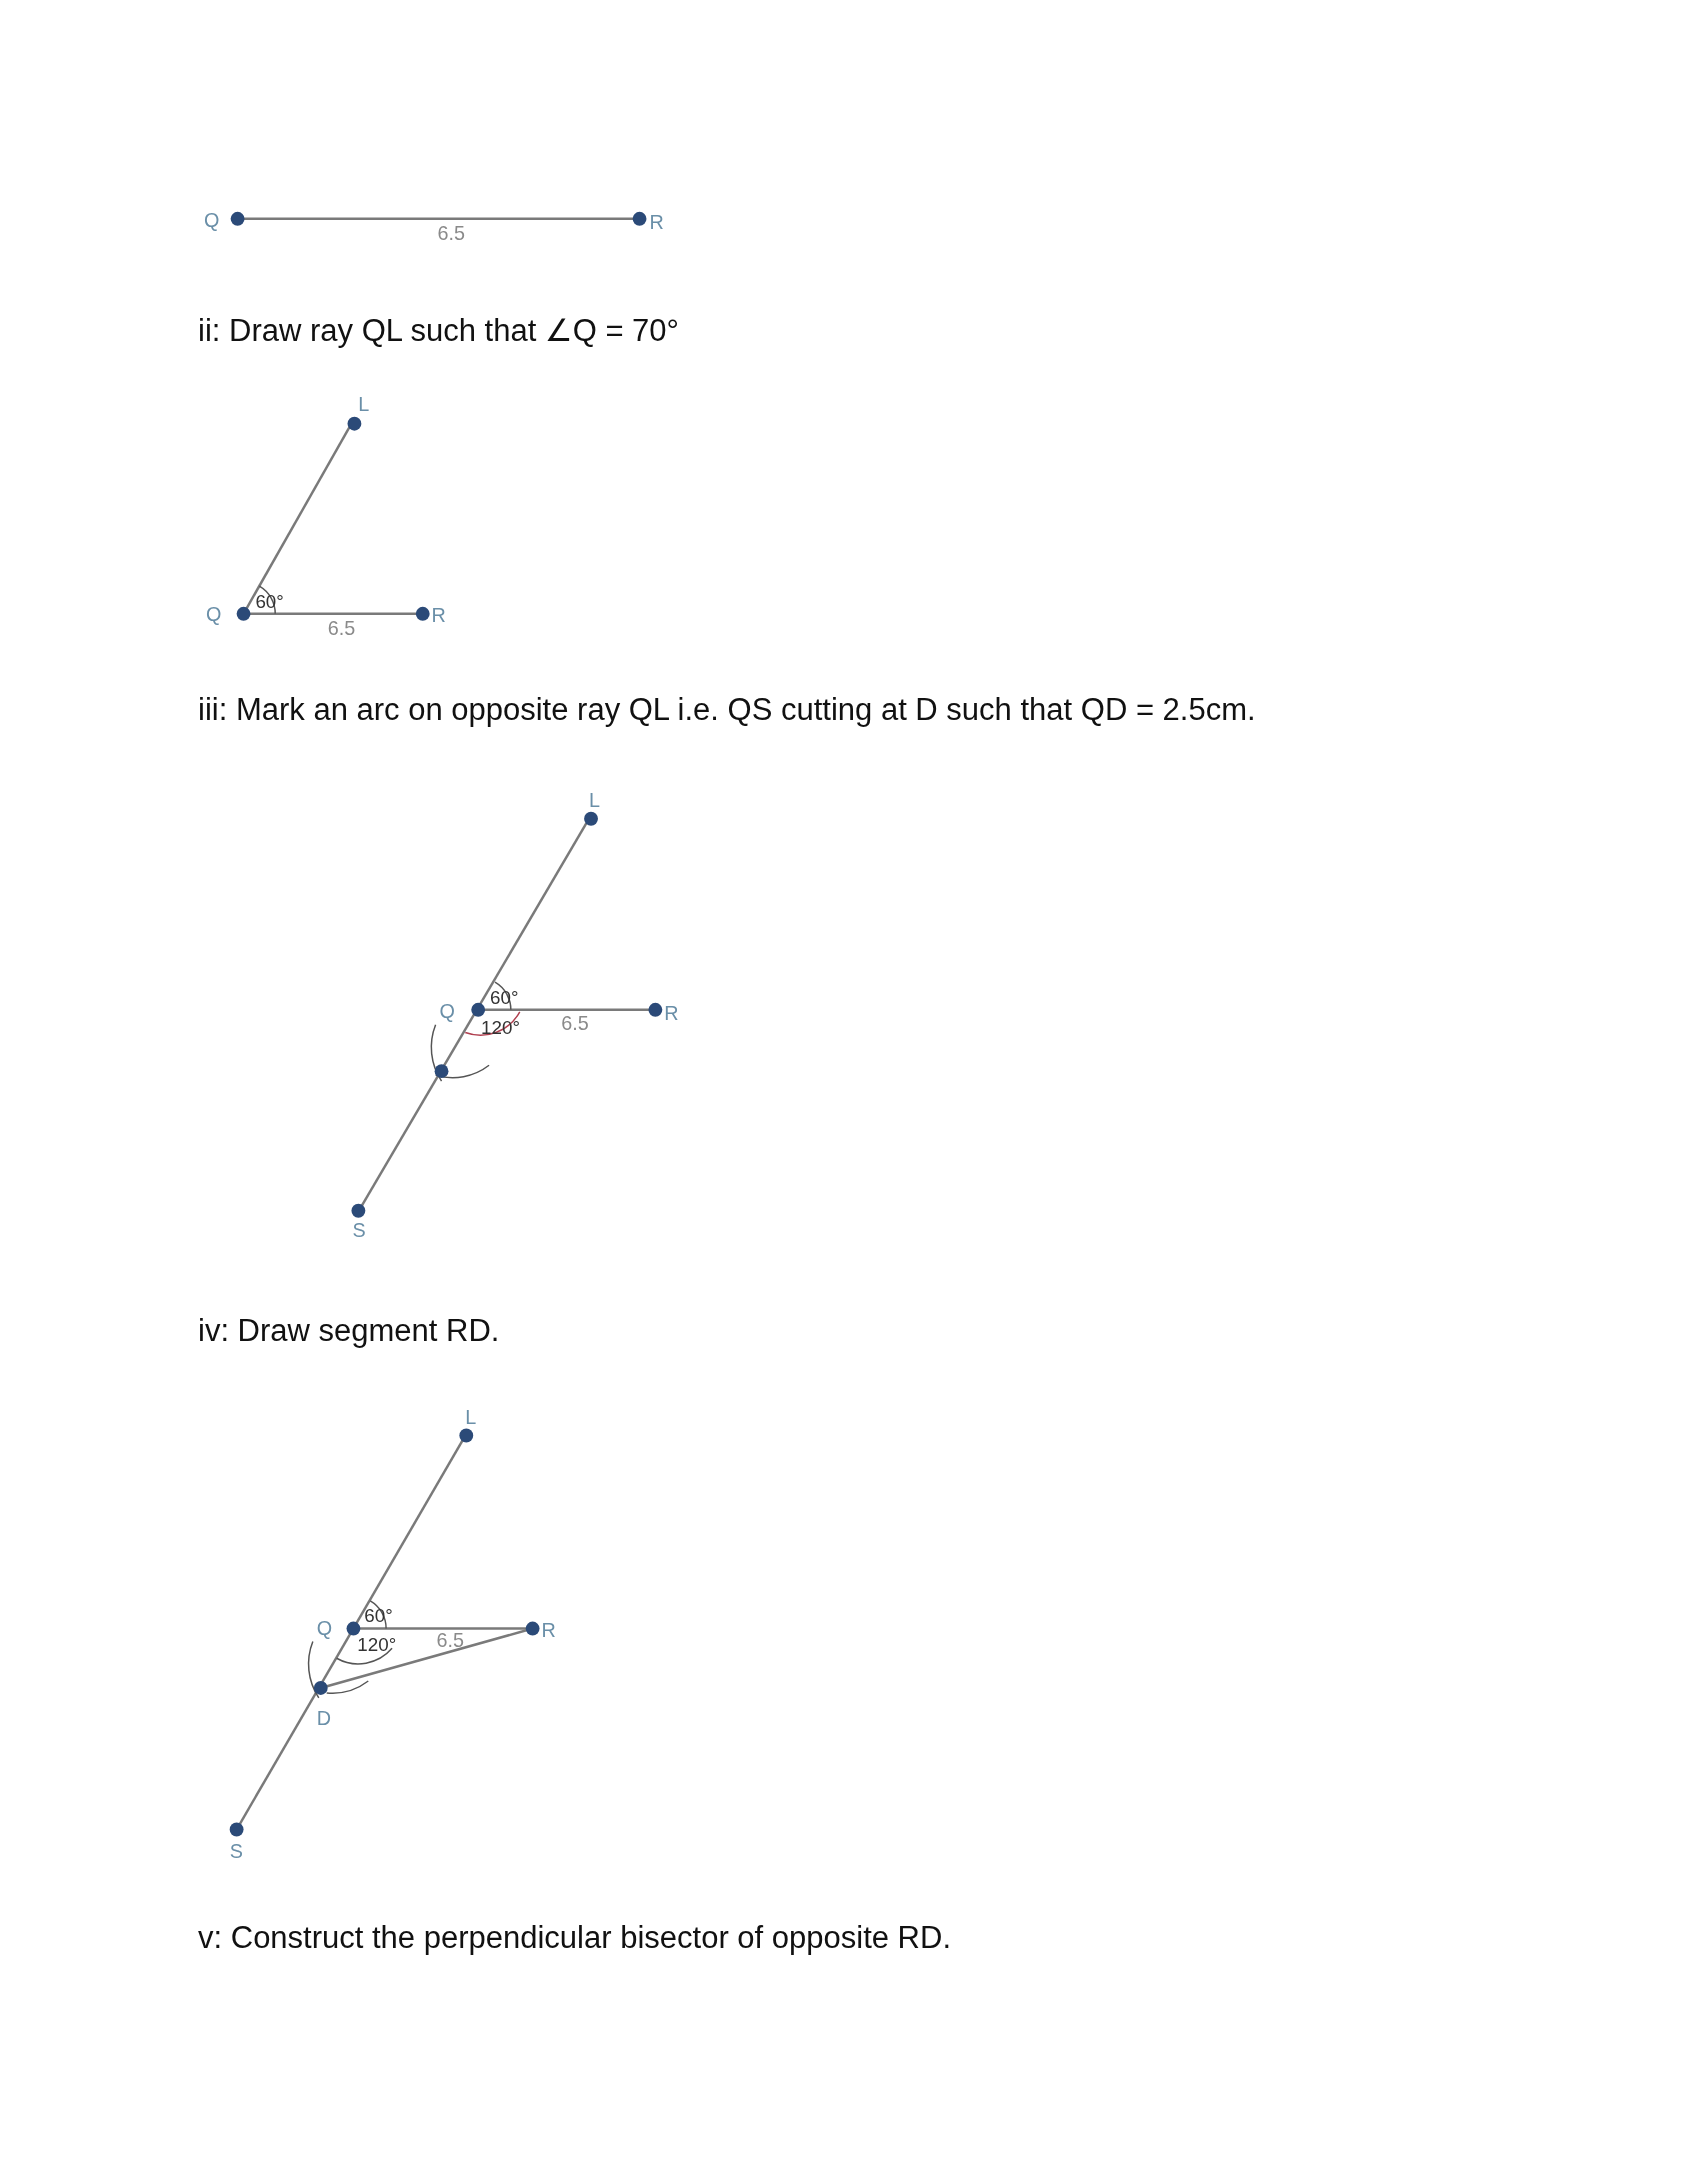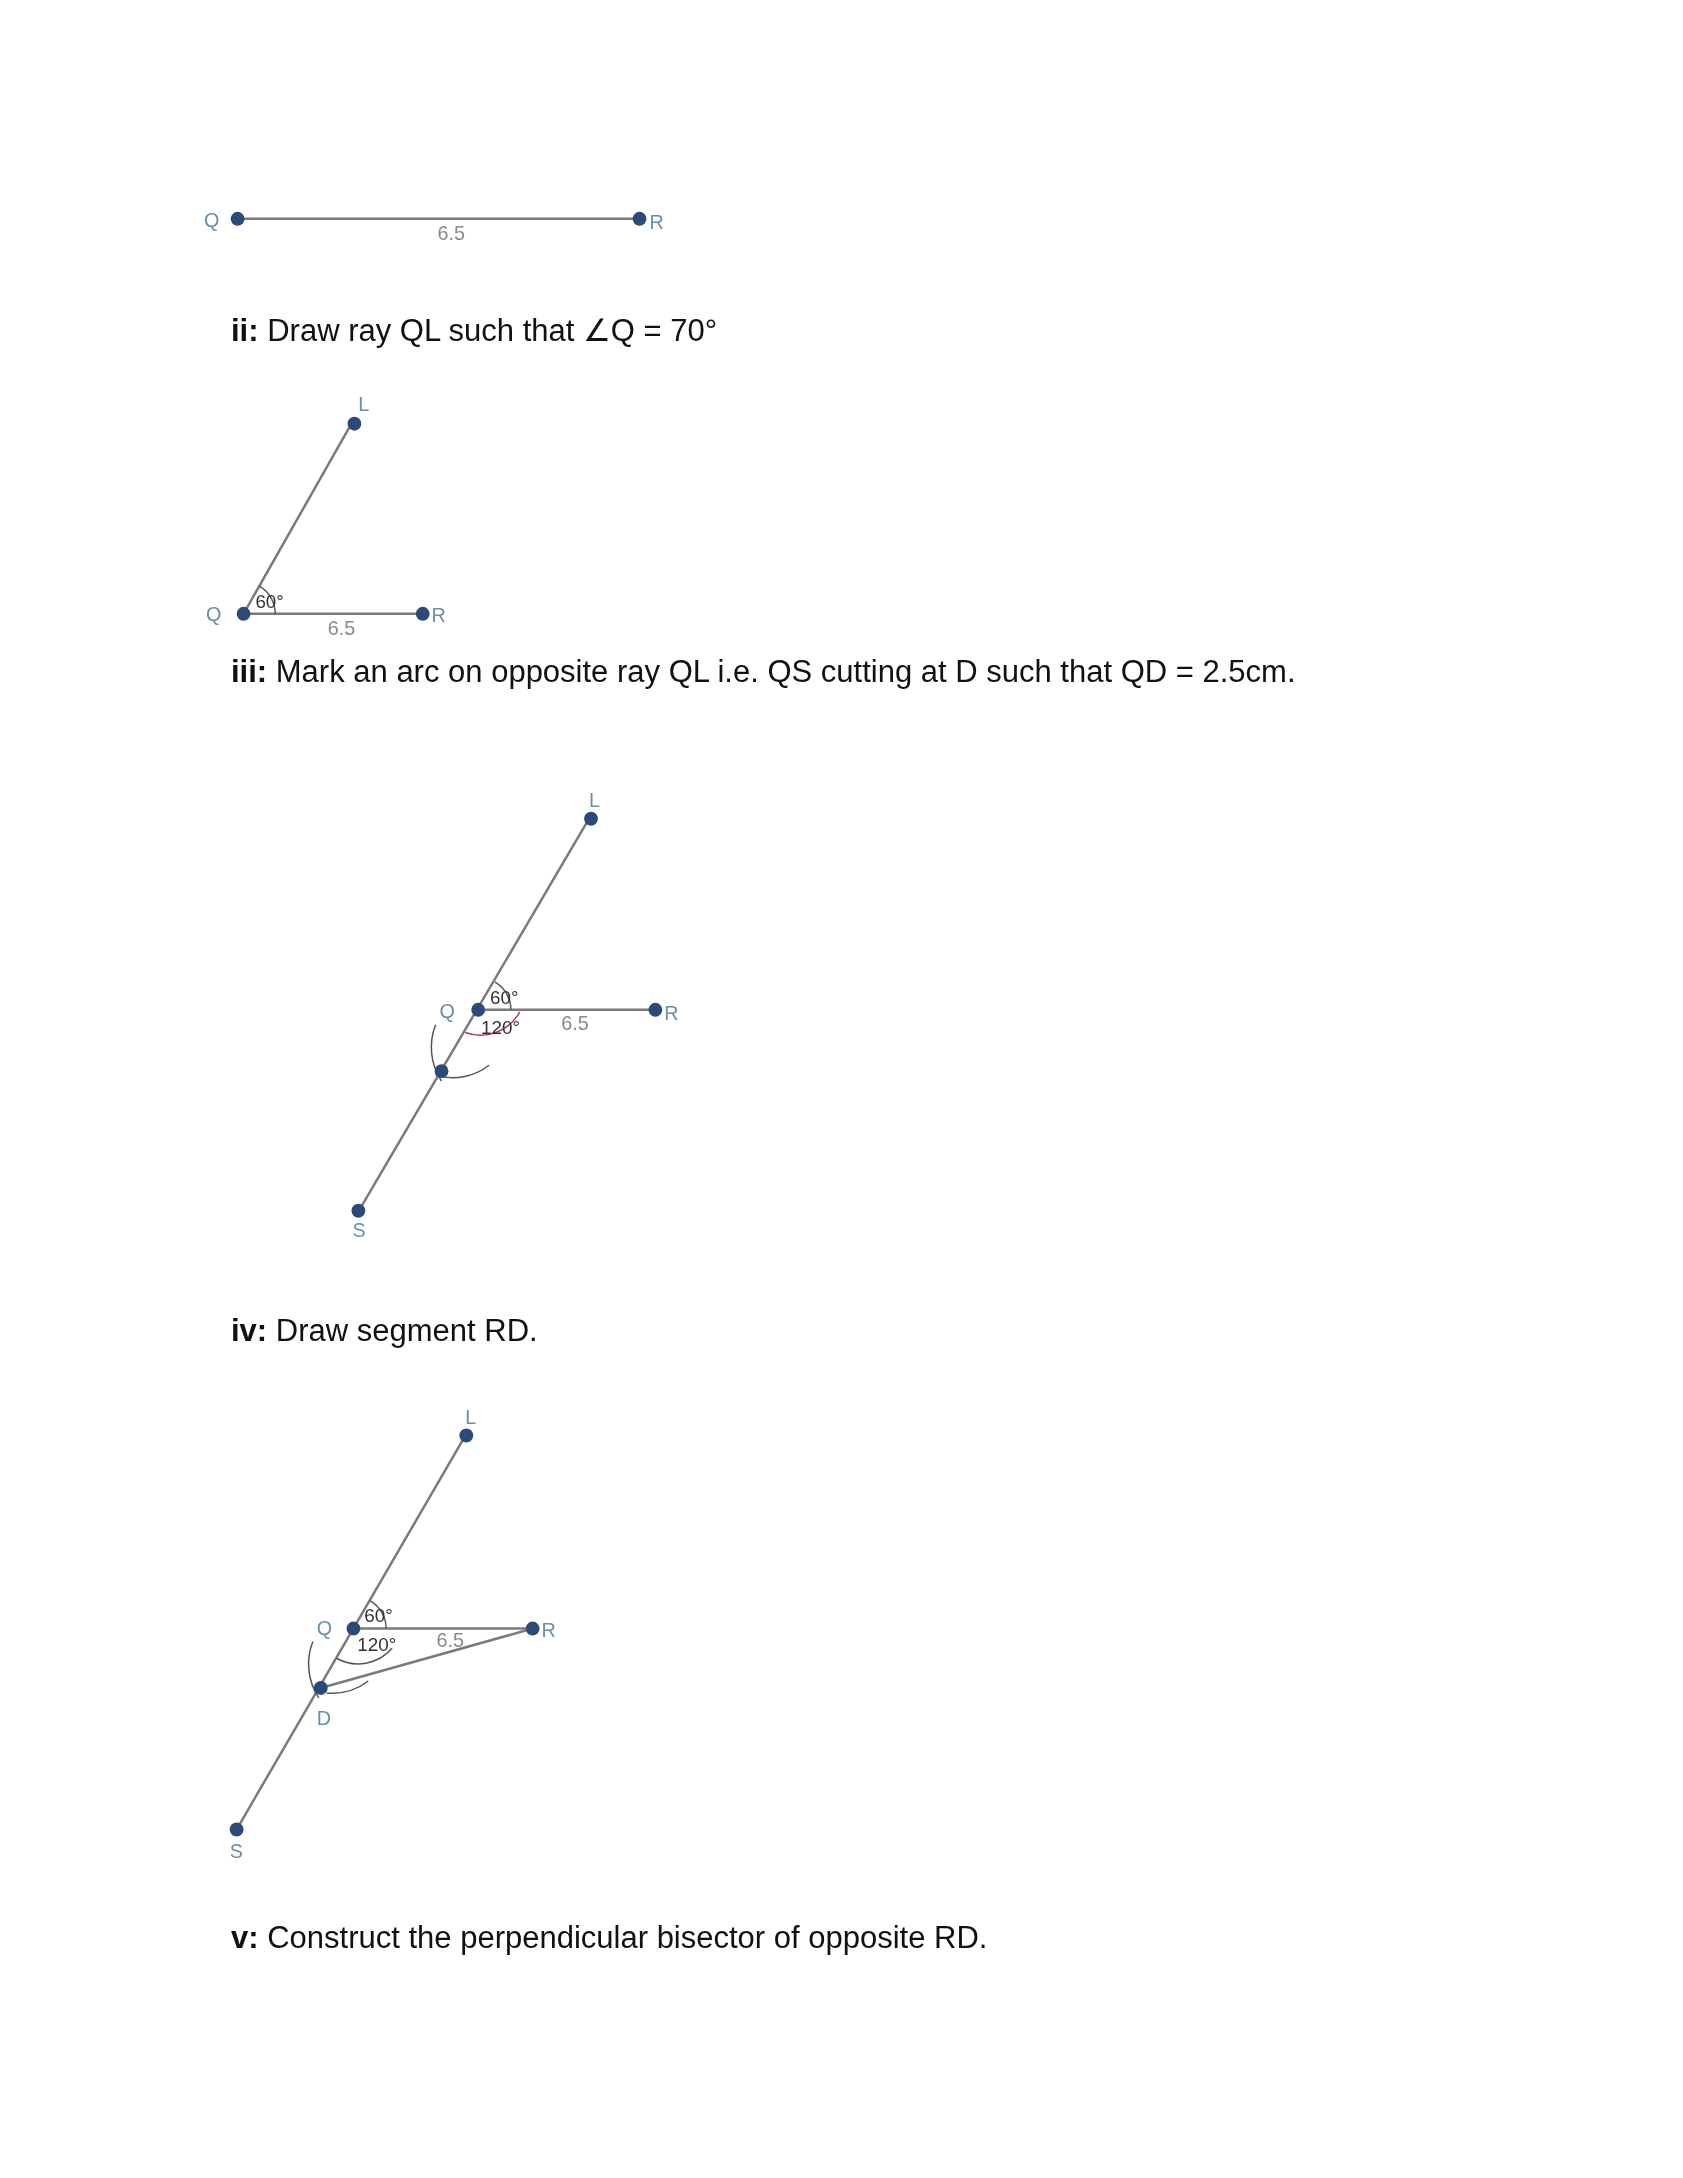--- a/index.html
+++ b/index.html
@@ -1,19 +1,19 @@
 <!DOCTYPE html>
 <html><head>
 <meta charset="utf-8">
 <style>
   html, body { margin:0; padding:0; background:#ffffff; }
   body { width:1683px; height:2178px; position:relative; overflow:hidden;
          font-family:"Liberation Sans", sans-serif; color:#111; }
   .step { position:absolute; left:198px; font-size:31px; line-height:1; white-space:nowrap; }
-  .step b { font-weight:bold;margin-left:33px; }
+  .step b { font-weight:normal; }
   .fig { position:absolute; left:0; top:0; }
   svg text { font-family:"Liberation Sans", sans-serif; }
   .pt-label { fill:#6a8fa8; font-size:20px; }
   .len-label { fill:#8a8a8a; font-size:20px; }
   .ang-label { fill:#333; font-size:19px; }
 </style>
 </head>
 <body>
 
 <svg class="fig" width="1683" height="2178" style="pointer-events:none" viewBox="0 0 1700 2200">
@@ -81,21 +81,21 @@
     <text class="pt-label" x="232" y="1877">S</text>
     <text class="ang-label" x="368" y="1638">60°</text>
     <text class="ang-label" x="361" y="1668">120°</text>
     <text class="len-label" x="441" y="1664">6.5</text>
   </g>
 </svg>
 
 <div class="step" style="top:315px">
   <b>ii:</b><span> Draw ray QL such that ∠Q = 70°</span>
 </div>
-<div class="step" style="top:656px">
+<div class="step" style="top:694px">
   <b>iii:</b><span> Mark an arc on opposite ray QL i.e. QS cutting at D such that QD = 2.5cm.</span>
 </div>
 <div class="step" style="top:1315px">
   <b>iv:</b><span> Draw segment RD.</span>
 </div>
 <div class="step" style="top:1922px">
   <b>v:</b><span> Construct the perpendicular bisector of opposite RD.</span>
 </div>
 
 

